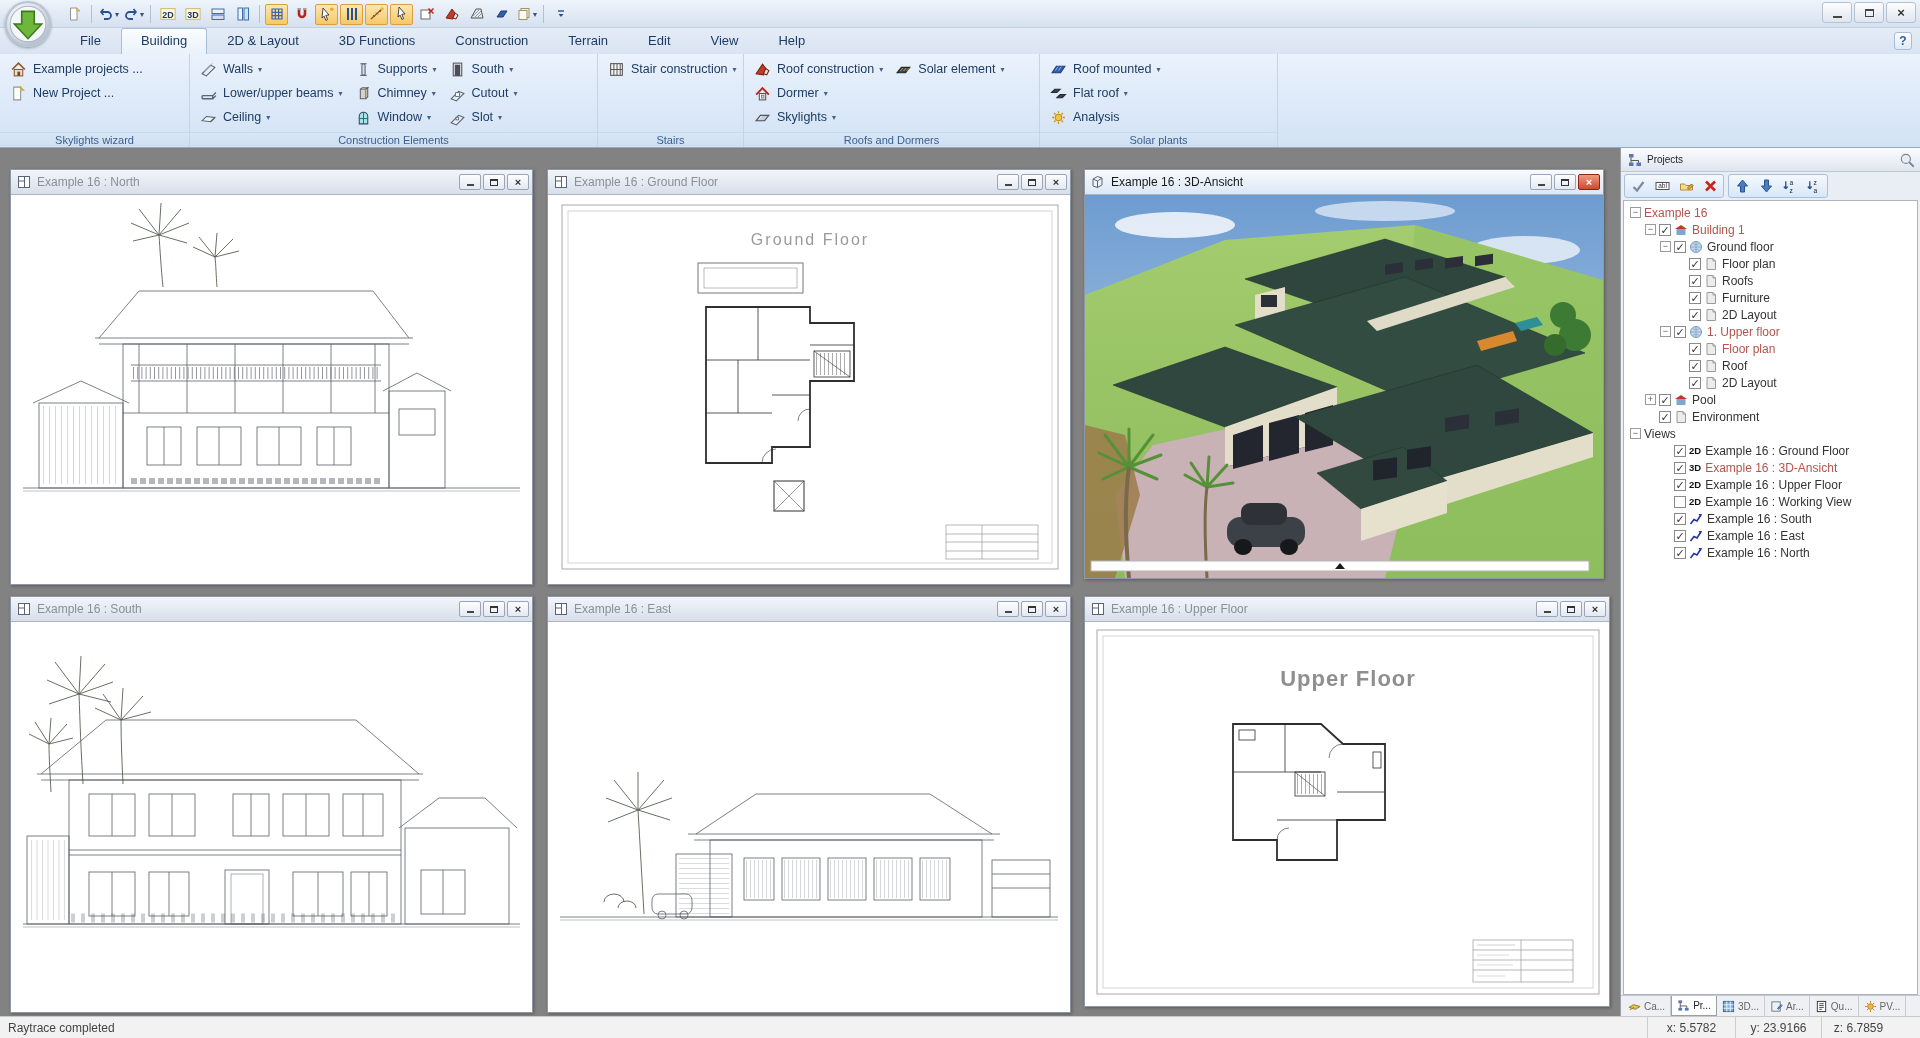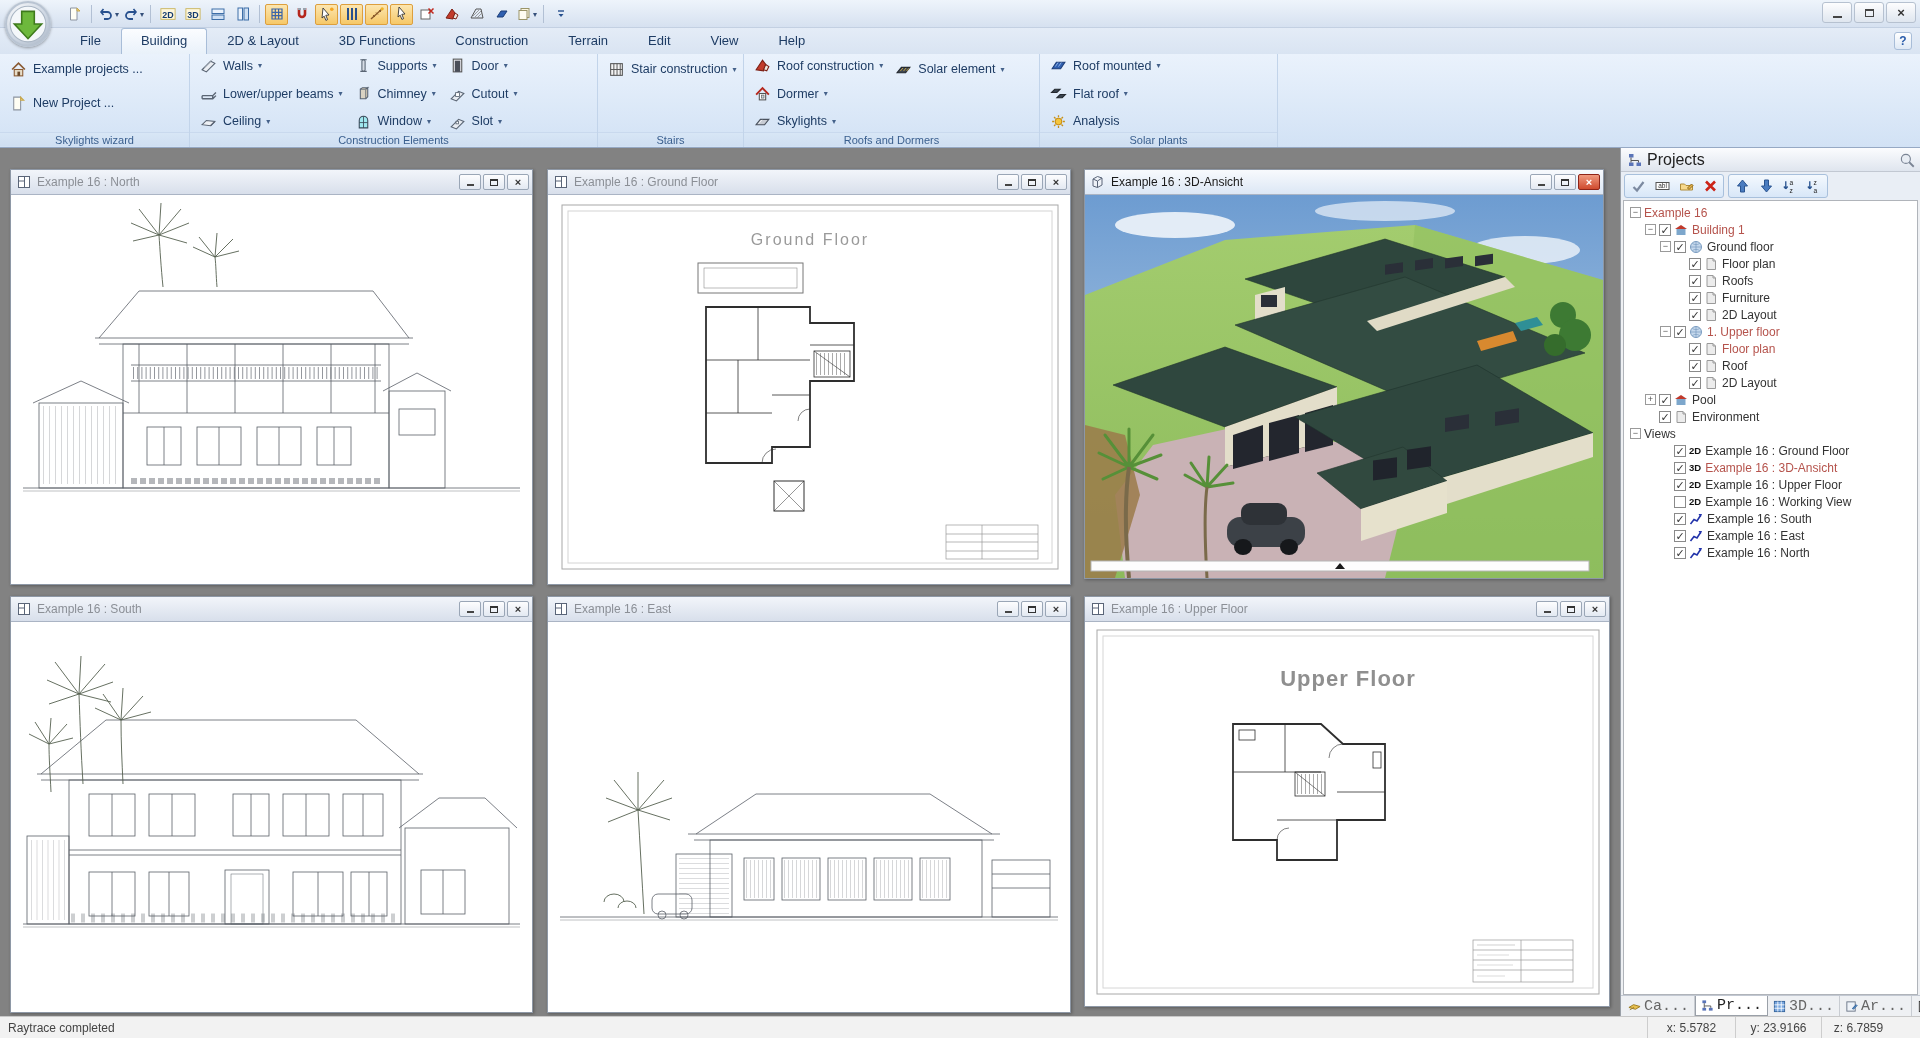--- a/index.html
+++ b/index.html
@@ -39,21 +39,21 @@
     font-weight:bold; font-size:12px; display:flex; align-items:center; justify-content:center; }
 
   
   .ribbon { position:absolute; top:54px; left:0; right:0; height:94px;
     background:linear-gradient(#eaf2fc,#d2e2f5); border-bottom:1px solid #96a9c4; display:flex; }
   .rgroup { position:relative; height:100%; border-right:1px solid #c2d4ea; padding:3px 6px 18px; }
   .rgroup:nth-child(1){ width:190px; } .rgroup:nth-child(2){ width:408px; }
   .rgroup:nth-child(3){ width:146px; } .rgroup:nth-child(4){ width:296px; }
   .rgroup:nth-child(5){ width:238px; }
   .rcols { display:flex; height:73px; column-gap:4px; }
-  .rcol { display:flex; flex-direction:column;gap:10px; }
+  .rcol { display:flex; flex-direction:column; }
   .rbtn { height:24px; display:flex; align-items:center; padding:0 4px; border-radius:2px;
     cursor:pointer; white-space:nowrap; }
   .rbtn svg { width:17px; height:17px; flex:none; }
   .rtext { font-size:12.5px; color:#1e3c64; margin-left:6px; }
   .rarrow { font-size:8px; color:#44618a; margin-left:5px; }
   .rlabel { position:absolute; left:0; right:0; bottom:1px; text-align:center; font-size:11px;
     color:#3a5f8e; border-top:1px solid #c9d9ee; padding-top:1px;
     background:linear-gradient(#d8e6f6,#cfdff2); }
 
   
@@ -77,21 +77,21 @@
   .wb.redclose .g-x { color:#fff; }
   .wbody { flex:1; overflow:hidden; background:#fff; }
   .wbody svg { display:block; width:100%; height:100%; }
 
   
   .projects { position:absolute; top:148px; right:0; width:300px; bottom:22px;
     background:#eef0f3; border-left:1px solid #9aa0a8; display:flex; flex-direction:column; }
   .phead { height:24px; flex:none; display:flex; align-items:center; padding:0 4px;
     background:linear-gradient(#fbfcfe,#dfe5ee); border-bottom:1px solid #c2c8d2; }
   .phead .picon { width:16px; height:16px; margin:0 4px 0 2px; }
-  .phead .ptitle { font-size:16px; color:#222; }
+  .phead .ptitle { font-size:10px; color:#222; }
   .phead .pin { margin-left:auto; width:18px; height:18px; }
   .ptool { height:28px; flex:none; display:flex; align-items:center; padding:2px 3px; gap:4px;
     background:#e9eef5; }
   .seg { display:flex; align-items:center; border:1px solid #a8c0dc; border-radius:3px;
     background:linear-gradient(#f4f9fe,#d8e7f8); padding:1px; }
   .pt { width:24px; height:20px; display:flex; align-items:center; justify-content:center; }
   .pt svg { width:17px; height:16px; }
   .ptree { flex:1; margin:0 2px; background:#fff; border:1px solid #b0b4ba; overflow:hidden;
     padding:3px 0 0 2px; }
   .trow { height:17px; display:flex; align-items:center; white-space:nowrap; }
@@ -100,22 +100,22 @@
   .spacer { width:14px; flex:none; }
   .cb { width:12px; height:12px; flex:none; border:1px solid #8a8a8a; background:#fff;
     margin-right:3px; font-size:11px; line-height:11px; text-align:center; color:#333; }
   .ticon { width:15px; height:14px; flex:none; margin-right:3px; }
   .ticon svg { width:14px; height:14px; }
   .badge { font-size:9.5px; font-weight:bold; color:#111; margin-right:4px; flex:none; }
   .tlabel { font-size:12px; color:#333; }
   .tlabel.red { color:#b5534c; }
   .ptabs { height:21px; flex:none; display:flex; align-items:stretch; padding:0 2px;
     background:#eef0f3; border-top:1px solid #c2c8d2; }
-  .ptab { display:flex; align-items:center; gap:3px; padding:0 5px; font-size:15px; color:#666;
-    border-right:1px solid #c8ccd2; cursor:pointer;font-family:Liberation Mono, monospace; }
+  .ptab { display:flex; align-items:center; gap:3px; padding:0 5px; font-size:10px; color:#666;
+    border-right:1px solid #c8ccd2; cursor:pointer; }
   .ptab svg { width:13px; height:13px; }
   .ptab.active { background:#fff; border:1px solid #9aa0a8; border-top:none; color:#222; }
 
   
   .statusbar { position:absolute; left:0; right:0; bottom:0; height:22px; background:#f2f2f2;
     border-top:1px solid #c8c8c8; display:flex; align-items:center; font-size:12px; color:#444; }
   .sb-msg { padding-left:8px; }
   .coords { position:absolute; right:25px; top:0; bottom:0; display:flex; }
   .coord { border-left:1px solid #cdcdcd; display:flex; align-items:center;
     justify-content:center; }
@@ -374,21 +374,21 @@
             </div>
           </div>
           <div class="rcol">
             <div class="rbtn">
               <span style="display: flex;">
                 <svg viewBox="0 0 16 16">
                   <rect x="4" y="2" width="8" height="12" fill="#e8e8ec" stroke="#555"></rect>
                   <rect x="5.5" y="3.5" width="5" height="10.5" fill="#4a4e58"></rect>
                 </svg>
               </span>
-              <span class="rtext">Door</span>
+              <span class="rtext">South</span>
               <span class="rarrow">▾</span>
             </div>
             <div class="rbtn">
               <span style="display: flex;">
                 <svg viewBox="0 0 16 16">
                   <path d="M2 13l7-7 5 2-7 7z" fill="#e8ecf2" stroke="#5a6574"></path>
                   <rect x="6.2" y="7.2" width="3.6" height="3.6" fill="#fff" stroke="#5a6574" stroke-width="0.8"></rect>
                 </svg>
               </span>
               <span class="rtext">Cutout</span>

